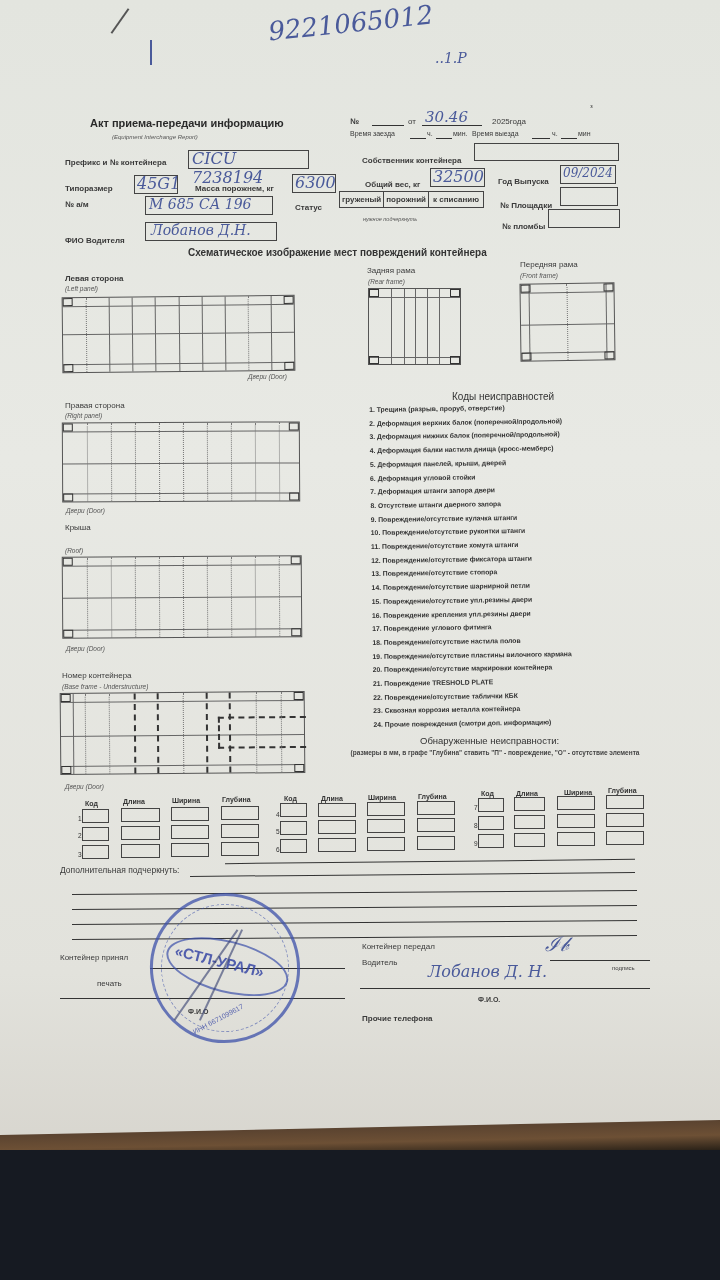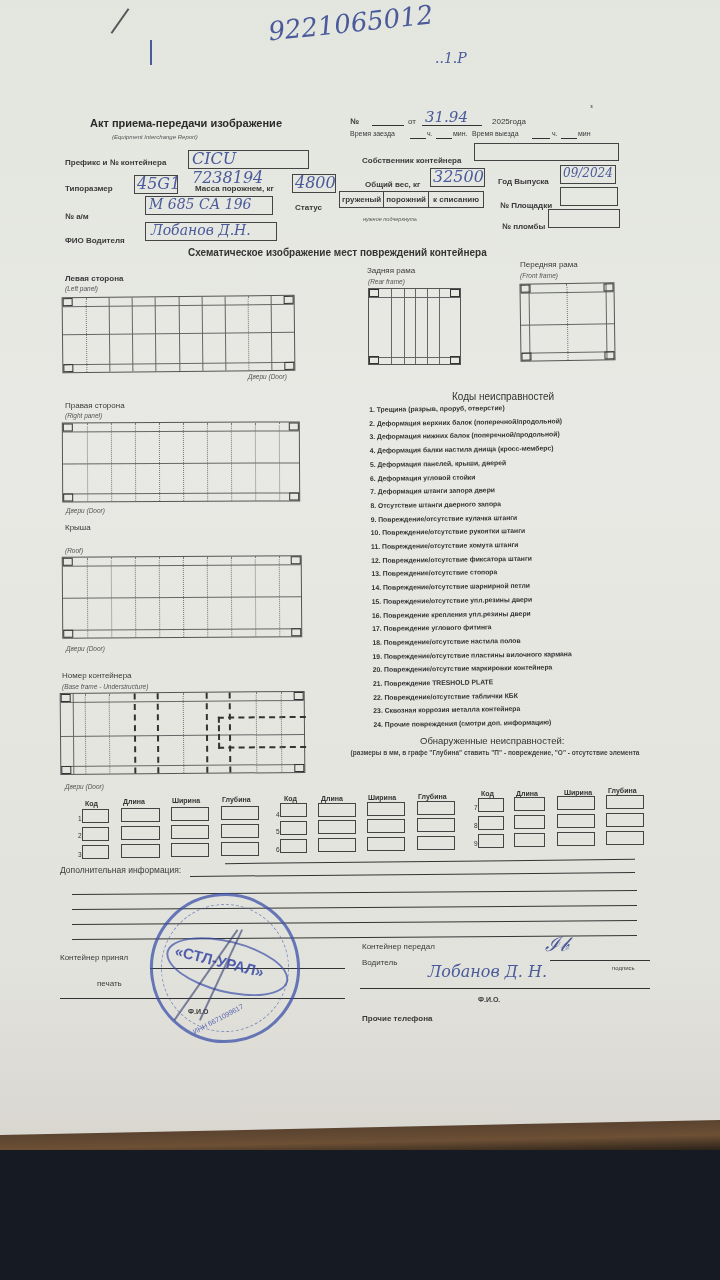--- a/index.html
+++ b/index.html
@@ -69,28 +69,28 @@
 
 <div class="paper"></div>
 <div class="table-edge"></div>
 <div class="dark-bottom"></div>
 
 <div class="abs hand" style="left:268px;top:8px;font-size:26px;transform:rotate(-6deg);">9221065012</div>
 <div class="abs hand" style="left:435px;top:50px;font-size:14px;">..1.P</div>
 <div class="abs" style="left:105px;top:20px;width:30px;height:2px;background:#555;transform:rotate(-55deg);"></div>
 <div class="abs" style="left:150px;top:40px;width:2px;height:25px;background:#4a5a9a;"></div>
 
-<div class="abs title" style="left:90px;top:117px;">Акт приема-передачи изображение</div>
+<div class="abs title" style="left:90px;top:117px;">Акт приема-передачи информацию</div>
 <div class="abs ital" style="left:112px;top:134px;font-size:6px;">(Equipment Interchange Report)</div>
 <div class="abs lbl" style="left:590px;top:103px;font-size:6px;font-weight:normal;">з</div>
 
 <div class="abs lbl" style="left:350px;top:117px;">№</div>
 <div class="abs" style="left:372px;top:125px;width:32px;border-top:1px solid #333;"></div>
 <div class="abs lbl" style="left:408px;top:117px;font-weight:normal;">от</div>
-<div class="abs hand" style="left:425px;top:108px;font-size:15px;">31.94</div>
+<div class="abs hand" style="left:425px;top:108px;font-size:15px;">30.46</div>
 <div class="abs" style="left:422px;top:125px;width:60px;border-top:1px solid #333;"></div>
 <div class="abs lbl" style="left:492px;top:117px;font-weight:normal;">2025года</div>
 
 <div class="abs lbl" style="left:350px;top:130px;font-weight:normal;font-size:7px;">Время заезда</div>
 <div class="abs" style="left:410px;top:138px;width:16px;border-top:1px solid #333;"></div>
 <div class="abs lbl" style="left:427px;top:130px;font-weight:normal;font-size:7px;">ч.</div>
 <div class="abs" style="left:436px;top:138px;width:16px;border-top:1px solid #333;"></div>
 <div class="abs lbl" style="left:453px;top:130px;font-weight:normal;font-size:7px;">мин.</div>
 <div class="abs lbl" style="left:472px;top:130px;font-weight:normal;font-size:7px;">Время выезда</div>
 <div class="abs" style="left:532px;top:138px;width:18px;border-top:1px solid #333;"></div>
@@ -104,32 +104,32 @@
 </div>
 <div class="abs lbl" style="left:362px;top:156px;">Собственник контейнера</div>
 <div class="abs box" style="left:474px;top:143px;width:145px;height:18px;"></div>
 
 <div class="abs lbl" style="left:65px;top:184px;">Типоразмер</div>
 <div class="abs box" style="left:134px;top:175px;width:44px;height:19px;">
   <span class="hand" style="position:absolute;left:2px;top:-2px;font-size:16px;">45G1</span>
 </div>
 <div class="abs lbl" style="left:195px;top:184px;">Масса порожнем, кг</div>
 <div class="abs box" style="left:292px;top:174px;width:44px;height:19px;">
-  <span class="hand" style="position:absolute;left:2px;top:-2px;font-size:16px;">4800</span>
+  <span class="hand" style="position:absolute;left:2px;top:-2px;font-size:16px;">6300</span>
 </div>
 <div class="abs lbl" style="left:365px;top:180px;">Общий вес, кг</div>
 <div class="abs box" style="left:430px;top:168px;width:55px;height:19px;">
   <span class="hand" style="position:absolute;left:2px;top:-2px;font-size:16px;">32500</span>
 </div>
 <div class="abs lbl" style="left:498px;top:177px;">Год Выпуска</div>
 <div class="abs box" style="left:560px;top:165px;width:56px;height:19px;">
   <span class="hand" style="position:absolute;left:2px;top:0px;font-size:12px;">09/2024</span>
 </div>
 
-<div class="abs lbl" style="left:65px;top:212px;">№ а/м</div>
+<div class="abs lbl" style="left:65px;top:200px;">№ а/м</div>
 <div class="abs box" style="left:145px;top:196px;width:128px;height:19px;">
   <span class="hand" style="position:absolute;left:3px;top:-1px;font-size:14px;">М 685 СА 196</span>
 </div>
 <div class="abs lbl" style="left:295px;top:203px;">Статус</div>
 <div class="abs" style="left:339px;top:191px;display:flex;border:1.3px solid #444;">
   <div class="lbl" style="padding:3px 2px;border-right:1.3px solid #444;">груженый</div>
   <div class="lbl" style="padding:3px 2px;border-right:1.3px solid #444;">порожний</div>
   <div class="lbl" style="padding:3px 4px;">к списанию</div>
 </div>
 <div class="abs ital" style="left:363px;top:216px;font-size:5.5px;">нужное подчеркнуть</div>
@@ -287,21 +287,21 @@
   <div>17. Повреждение углового фитинга</div>
   <div>18. Повреждение/отсутствие настила полов</div>
   <div>19. Повреждение/отсутствие пластины вилочного кармана</div>
   <div>20. Повреждение/отсутствие маркировки контейнера</div>
   <div>21. Повреждение TRESHOLD PLATE</div>
   <div>22. Повреждение/отсутствие таблички КБК</div>
   <div>23. Сквозная коррозия металла контейнера</div>
   <div>24. Прочие повреждения (смотри доп. информацию)</div>
 </div>
 
-<div class="abs sec-title" style="left:420px;top:735px;font-weight:normal;font-size:9.5px;">Обнаруженные неисправностей:</div>
+<div class="abs sec-title" style="left:420px;top:735px;font-weight:normal;font-size:9.5px;">Обнаруженные неисправности:</div>
 <div class="abs" style="left:345px;top:748px;width:300px;font-size:6.5px;font-weight:bold;color:#444;text-align:center;line-height:10px;">(размеры в мм, в графе "Глубина" ставить "П" - повреждение, "О" - отсутствие элемента</div>
 
 <div class="dim-hdr" style="left:85px;top:800px;">Код</div>
 <div class="dim-hdr" style="left:123px;top:798px;">Длина</div>
 <div class="dim-hdr" style="left:172px;top:797px;">Ширина</div>
 <div class="dim-hdr" style="left:222px;top:796px;">Глубина</div>
 <div class="dim-hdr" style="left:284px;top:795px;">Код</div>
 <div class="dim-hdr" style="left:321px;top:795px;">Длина</div>
 <div class="dim-hdr" style="left:368px;top:794px;">Ширина</div>
 <div class="dim-hdr" style="left:418px;top:793px;">Глубина</div>
@@ -352,21 +352,21 @@
 <div class="abs box" style="left:514px;top:815px;width:31px;height:14px;"></div>
 <div class="abs box" style="left:557px;top:814px;width:38px;height:14px;"></div>
 <div class="abs box" style="left:606px;top:813px;width:38px;height:14px;"></div>
 <div class="rownum" style="left:474px;top:840px;">9</div>
 <div class="abs box" style="left:478px;top:834px;width:26px;height:14px;"></div>
 <div class="abs box" style="left:514px;top:833px;width:31px;height:14px;"></div>
 <div class="abs box" style="left:557px;top:832px;width:38px;height:14px;"></div>
 <div class="abs box" style="left:606px;top:831px;width:38px;height:14px;"></div>
 
 <div class="ruler" style="left:225px;top:861px;width:410px;transform:rotate(-0.6deg);"></div>
-<div class="abs lbl" style="left:60px;top:865px;font-weight:normal;font-size:8.5px;">Дополнительная информация:</div>
+<div class="abs lbl" style="left:60px;top:865px;font-weight:normal;font-size:8.5px;">Дополнительная подчеркнуть:</div>
 <div class="ruler" style="left:190px;top:874px;width:445px;transform:rotate(-0.5deg);"></div>
 <div class="ruler" style="left:72px;top:892px;width:565px;transform:rotate(-0.4deg);"></div>
 <div class="ruler" style="left:72px;top:907px;width:565px;transform:rotate(-0.4deg);"></div>
 <div class="ruler" style="left:72px;top:922px;width:565px;transform:rotate(-0.4deg);"></div>
 <div class="ruler" style="left:72px;top:937px;width:565px;transform:rotate(-0.4deg);"></div>
 
 <div class="abs lbl" style="left:60px;top:953px;font-weight:normal;">Контейнер принял</div>
 <div class="ruler" style="left:150px;top:968px;width:195px;"></div>
 <div class="abs lbl" style="left:97px;top:979px;font-weight:normal;">печать</div>
 <div class="ruler" style="left:60px;top:998px;width:285px;"></div>

